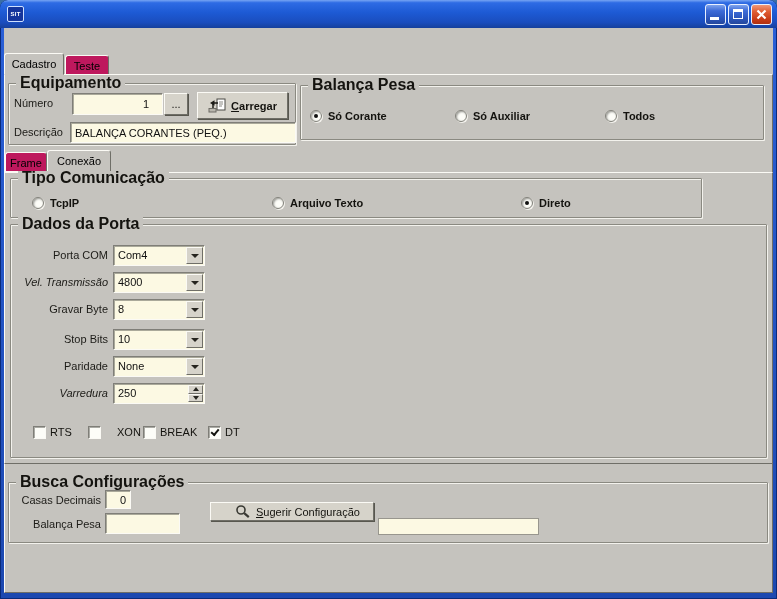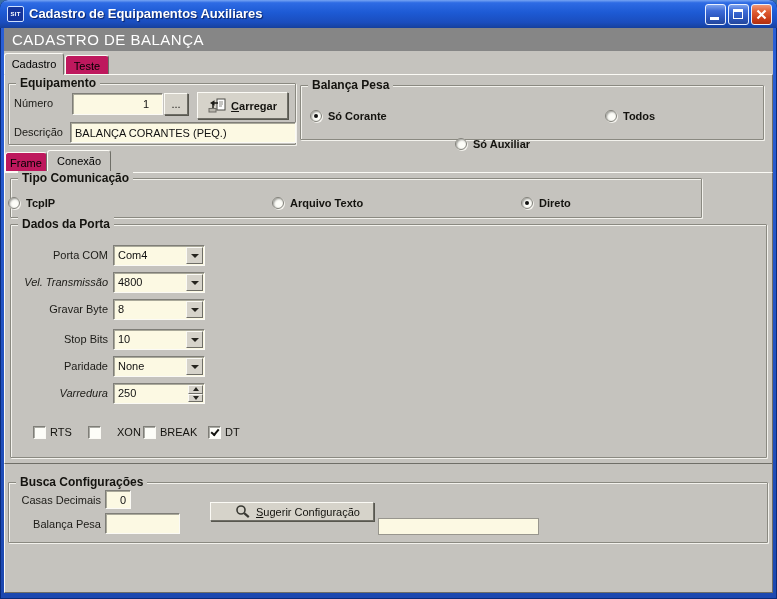--- a/index.html
+++ b/index.html
@@ -29,21 +29,21 @@
   .tab{position:absolute;font-size:11px;text-align:center;background:#C5C3BE;
      border:1px solid;border-color:#FBFAF5 #6F6E67 #C5C3BE #FBFAF5;
      border-radius:3px 3px 0 0;padding-top:4px;}
   .tab.inactive{background:#be185d;border-bottom:1px solid #FBFAF5;}
   .tabpage{position:absolute;background:#C5C3BE;border:1px solid;
      border-color:#FBFAF5 #6F6E67 #6F6E67 #FBFAF5;}
   
   .group{position:absolute;border:1px solid #8A8981;border-radius:1px;
      box-shadow:inset 1px 1px 0 #F3F2ED, 1px 1px 0 #F3F2ED;}
   .gtitle{position:absolute;top:-8px;left:7px;background:#C5C3BE;padding:0 4px;
-     font-size:12px;font-weight:bold;color:#14130F;white-space:nowrap;line-height:14px;}
+     font-size:16px;font-weight:bold;color:#14130F;white-space:nowrap;line-height:14px;}
   .lbl{position:absolute;font-size:11px;color:#1C1B17;white-space:nowrap;}
   .rlbl{position:absolute;font-size:11px;color:#1C1B17;text-align:right;}
   
   .field{position:absolute;background:#FCF9E3;border:1px solid;
      border-color:#7F7E78 #FBFAF5 #FBFAF5 #7F7E78;
      box-shadow:inset 1px 1px 0 rgba(70,70,64,.45);
      font-size:11px;color:#111;padding:0 4px;outline:none;}
   .flat{position:absolute;background:#FCF9E3;border:1px solid #98968E;}
   .btn{position:absolute;background:#D6D3CA;border:1px solid;
      border-color:#FBFAF5 #6F6E67 #6F6E67 #FBFAF5;box-shadow:1px 1px 0 #58574F;
@@ -80,39 +80,37 @@
      box-shadow:inset 1px 1px 0 #F3F1E9;display:flex;align-items:center;justify-content:center;gap:6px;
      font-size:11px;color:#14130F;}
 </style>
 </head>
 <body>
 
 <div id="win">
 
   <div id="titlebar">
     <div id="appicon">SIT</div>
-    <div id="title">Cadastro de Equipamentos Auxiliares</div>
     <div class="winbtns">
       <div class="wbtn">
         <span style="position:absolute;left:4px;bottom:4px;width:9px;height:3px;background:#fff;"></span>
       </div>
       <div class="wbtn">
         <span style="position:absolute;left:4px;top:4px;width:10px;height:10px;border:1px solid #fff;border-top-width:3px;"></span>
       </div>
       <div class="wbtn close">
         <svg width="19" height="19" viewBox="0 0 19 19" style="position:absolute;left:0;top:0;">
             <path d="M5.5 5.5 L13.5 13.5 M13.5 5.5 L5.5 13.5" stroke="#fff" stroke-width="2.2"></path>
           </svg>
       </div>
     </div>
   </div>
 
   <div id="client">
 
-    <div id="header">CADASTRO DE BALANÇA</div>
 
     <div class="tab" style="left:0;top:25px;width:60px;height:22px;z-index:3;">Cadastro</div>
     <div class="tab inactive" style="left:61px;top:27px;width:44px;height:20px;z-index:1;">Teste</div>
 
     <div class="tabpage" style="left:0;top:46px;width:769px;height:519px;z-index:2;"></div>
 
     <div class="group" style="left:4px;top:55px;width:288px;height:62px;z-index:4;">
       <span class="gtitle">Equipamento</span>
     </div>
     <div class="lbl" style="left:10px;top:69px;z-index:5;">Número</div>
@@ -133,38 +131,38 @@
     <div class="lbl" style="left:10px;top:98px;z-index:5;">Descrição</div>
     <input class="field" style="left: 66px; top: 94px; width: 226px; height: 21px; z-index: 5;" value="BALANÇA CORANTES (PEQ.)">
 
     <div class="group" style="left:296px;top:57px;width:464px;height:55px;z-index:4;">
       <span class="gtitle">Balança Pesa</span>
     </div>
     <div class="opt" style="left:306px;top:81px;z-index:5;">
       <span class="radio checked"></span>
       <span class="olabel bold">Só Corante</span>
     </div>
-    <div class="opt" style="left:451px;top:81px;z-index:5;margin-top:28px;">
+    <div class="opt" style="left:451px;top:81px;z-index:5;">
       <span class="radio"></span>
       <span class="olabel bold">Só Auxiliar</span>
     </div>
     <div class="opt" style="left:601px;top:81px;z-index:5;">
       <span class="radio"></span>
       <span class="olabel bold">Todos</span>
     </div>
 
     <div class="tab inactive" style="left:1px;top:124px;width:42px;height:20px;z-index:4;">Frame</div>
     <div class="tab" style="left:43px;top:122px;width:64px;height:23px;z-index:6;">Conexão</div>
 
     <div class="tabpage" style="left:0;top:144px;width:769px;height:292px;z-index:5;"></div>
 
     <div class="group" style="left:6px;top:150px;width:692px;height:40px;z-index:6;">
       <span class="gtitle">Tipo Comunicação</span>
     </div>
-    <div class="opt" style="left:4px;top:168px;z-index:7;">
+    <div class="opt" style="left:28px;top:168px;z-index:7;">
       <span class="radio"></span>
       <span class="olabel bold">TcpIP</span>
     </div>
     <div class="opt" style="left:268px;top:168px;z-index:7;">
       <span class="radio"></span>
       <span class="olabel bold">Arquivo Texto</span>
     </div>
     <div class="opt" style="left:517px;top:168px;z-index:7;">
       <span class="radio checked"></span>
       <span class="olabel bold">Direto</span>

